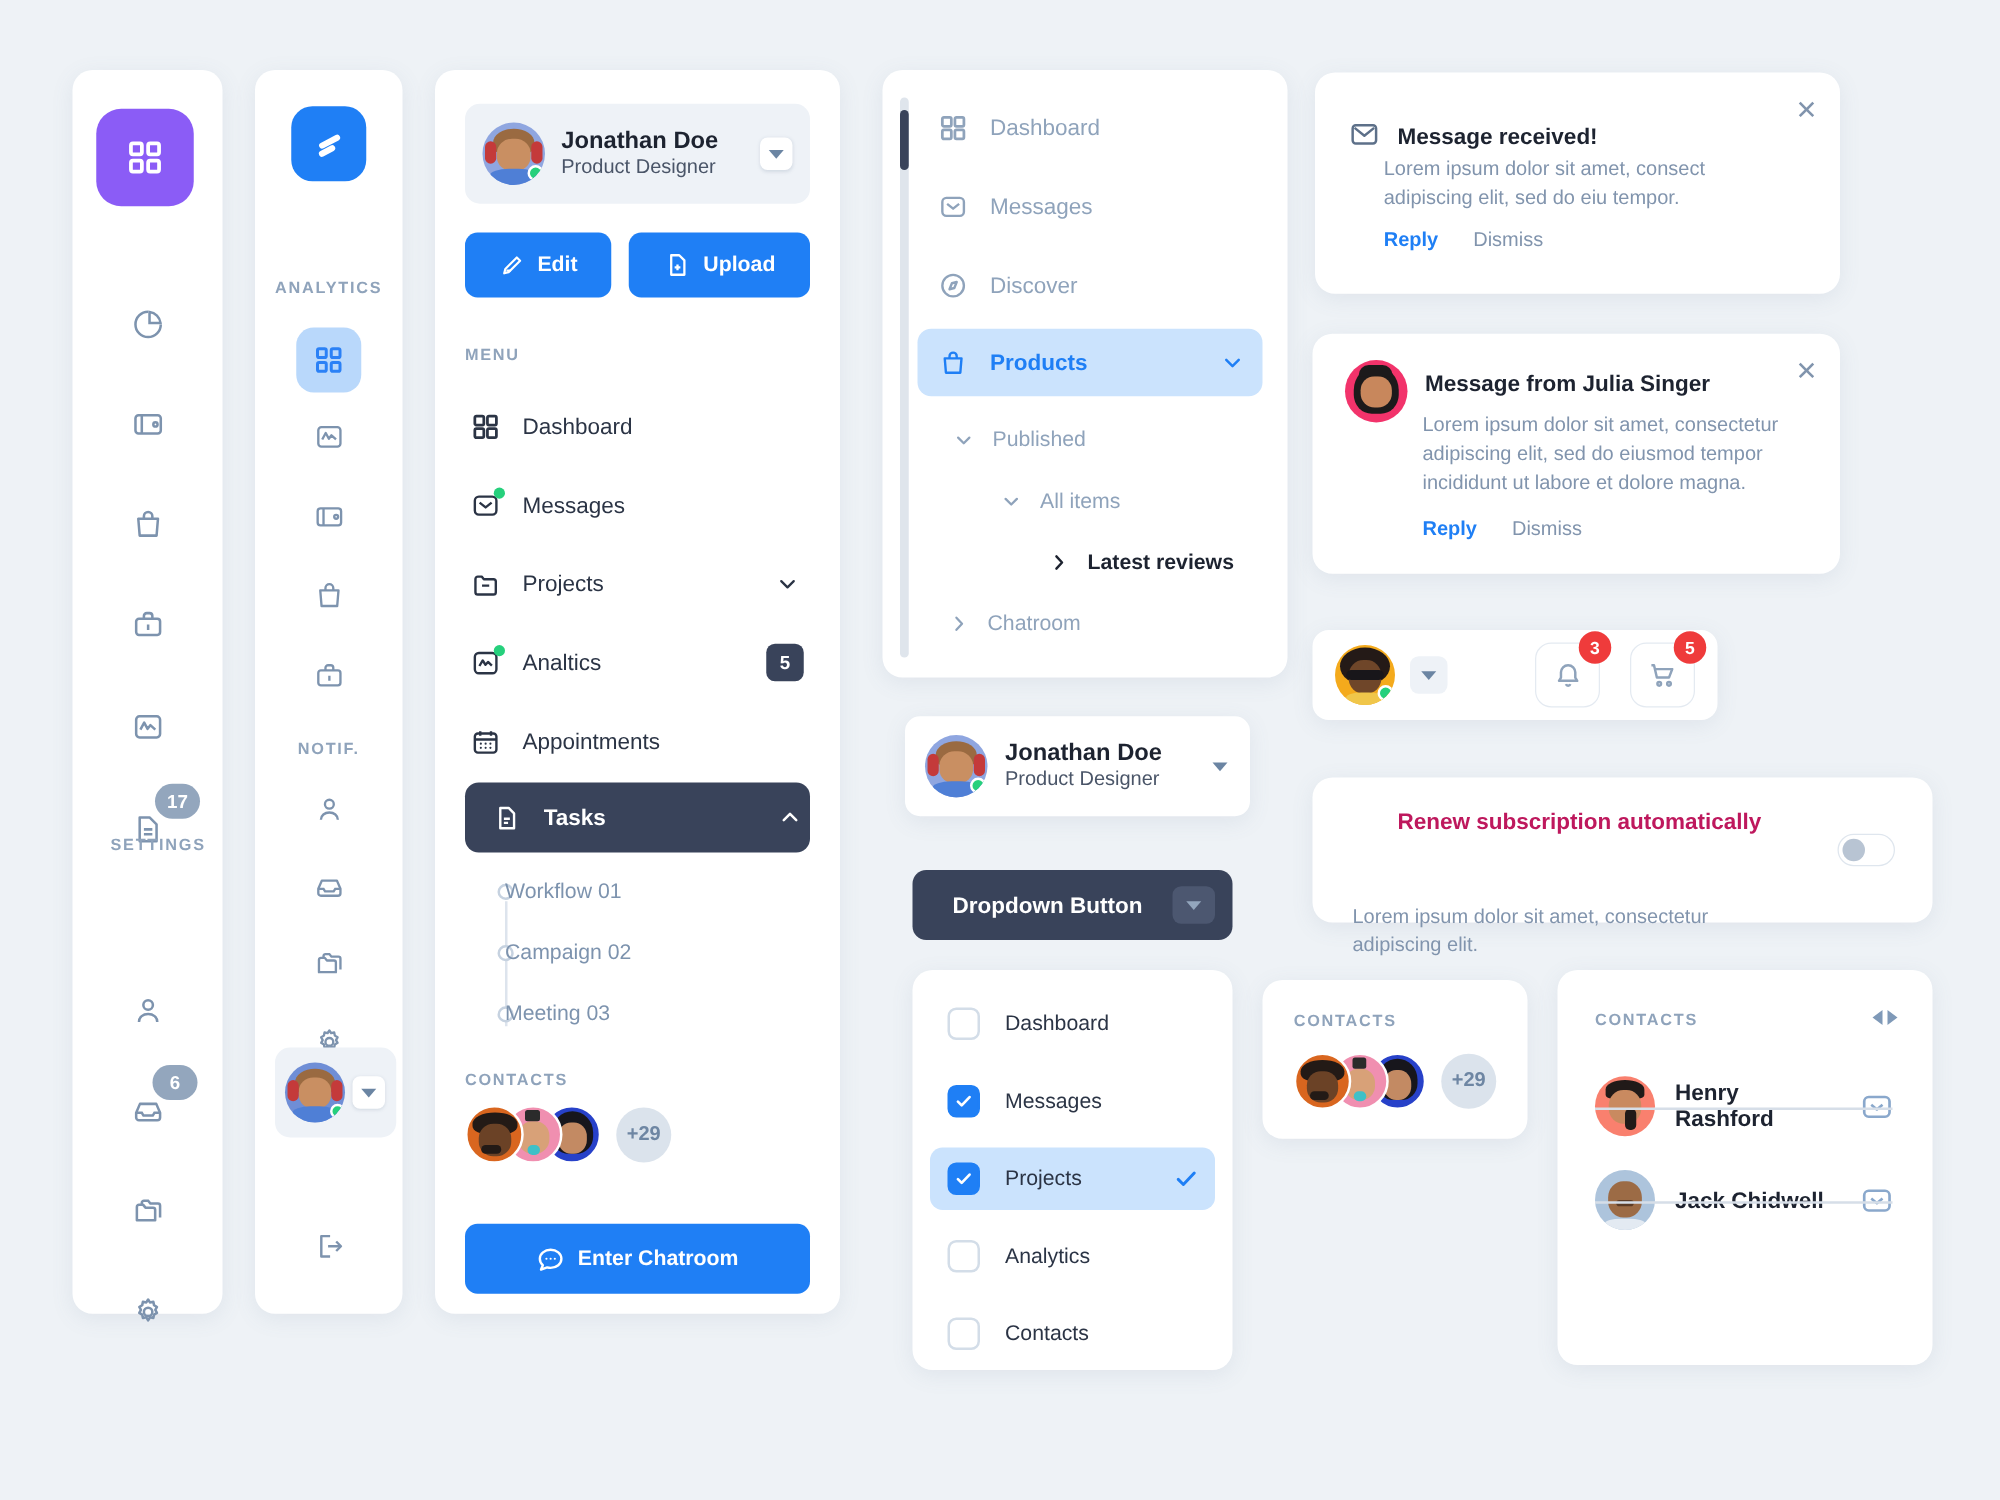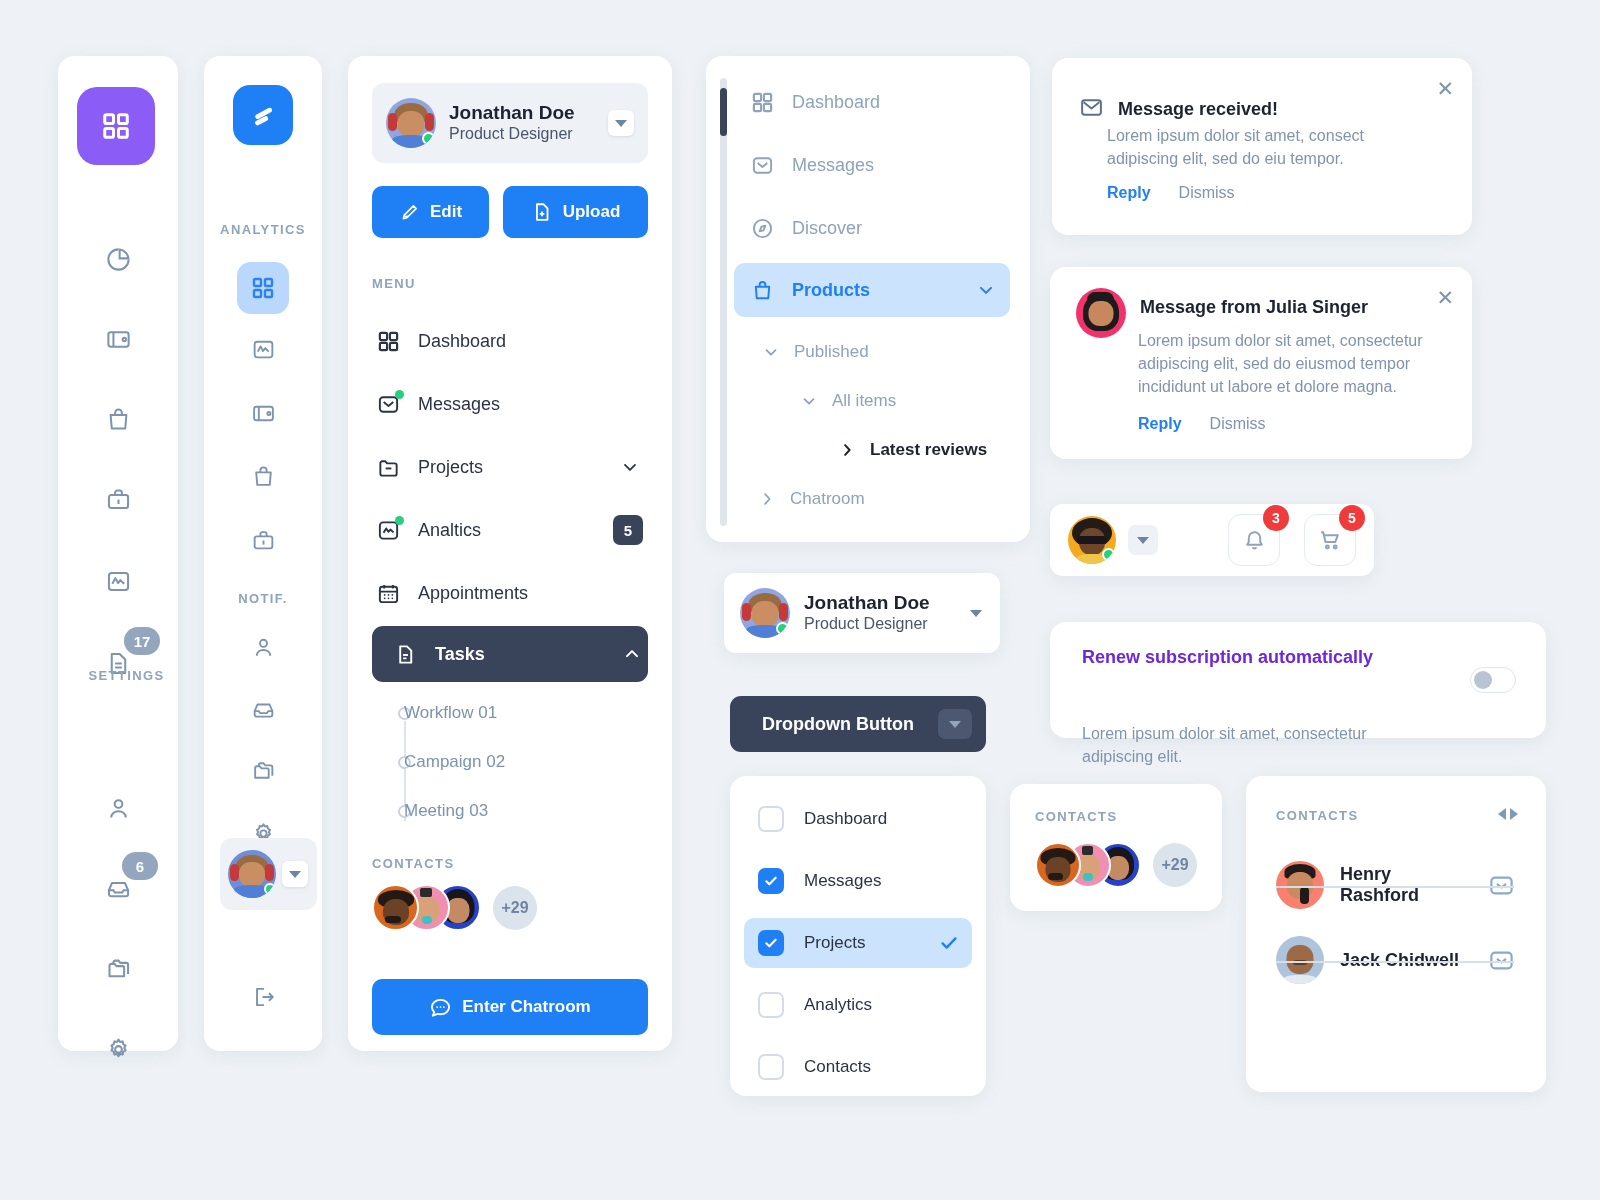--- a/index.html
+++ b/index.html
@@ -187,21 +187,21 @@
   }
   .red-badge {
     position: absolute; top: -10px; right: -10px; width: 26px; height: 26px;
     border-radius: 50%; background: #ef3b3b; color: #fff;
     font-size: 14px; font-weight: 700;
     display: flex; align-items: center; justify-content: center;
   }
 
   
   #toggle-card { left: 1050px; top: 622px; width: 496px; height: 116px; }
-  .tg-title { font-size: 18px; font-weight: 700; color: #6d28d9; }
+  .tg-title { font-size: 18px; font-weight: 700; color: #be185d; margin-left: 36px; }
   .tg-sub { font-size: 16px; color: #8194ad; line-height: 1.45; margin-top: 44px; }
   .switch {
     width: 46px; height: 26px; border-radius: 13px; background: #fff;
     border: 1.5px solid #dfe6ee; position: relative;
   }
   .switch .knob { position: absolute; left: 3px; top: 3px; width: 18px; height: 18px; border-radius: 50%; background: #b8c4d3; }
 
   
   #cmini { left: 1010px; top: 784px; width: 212px; height: 127px; }
   .plus-circle {

